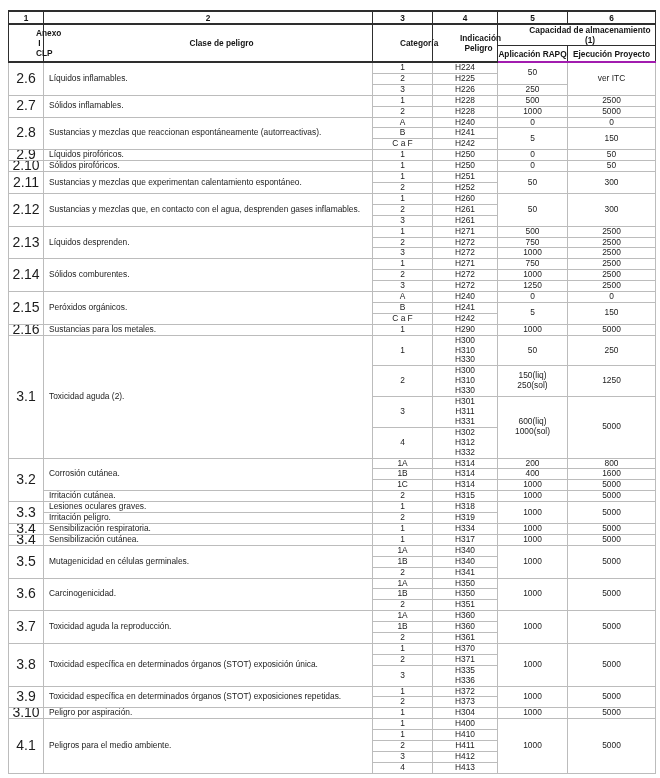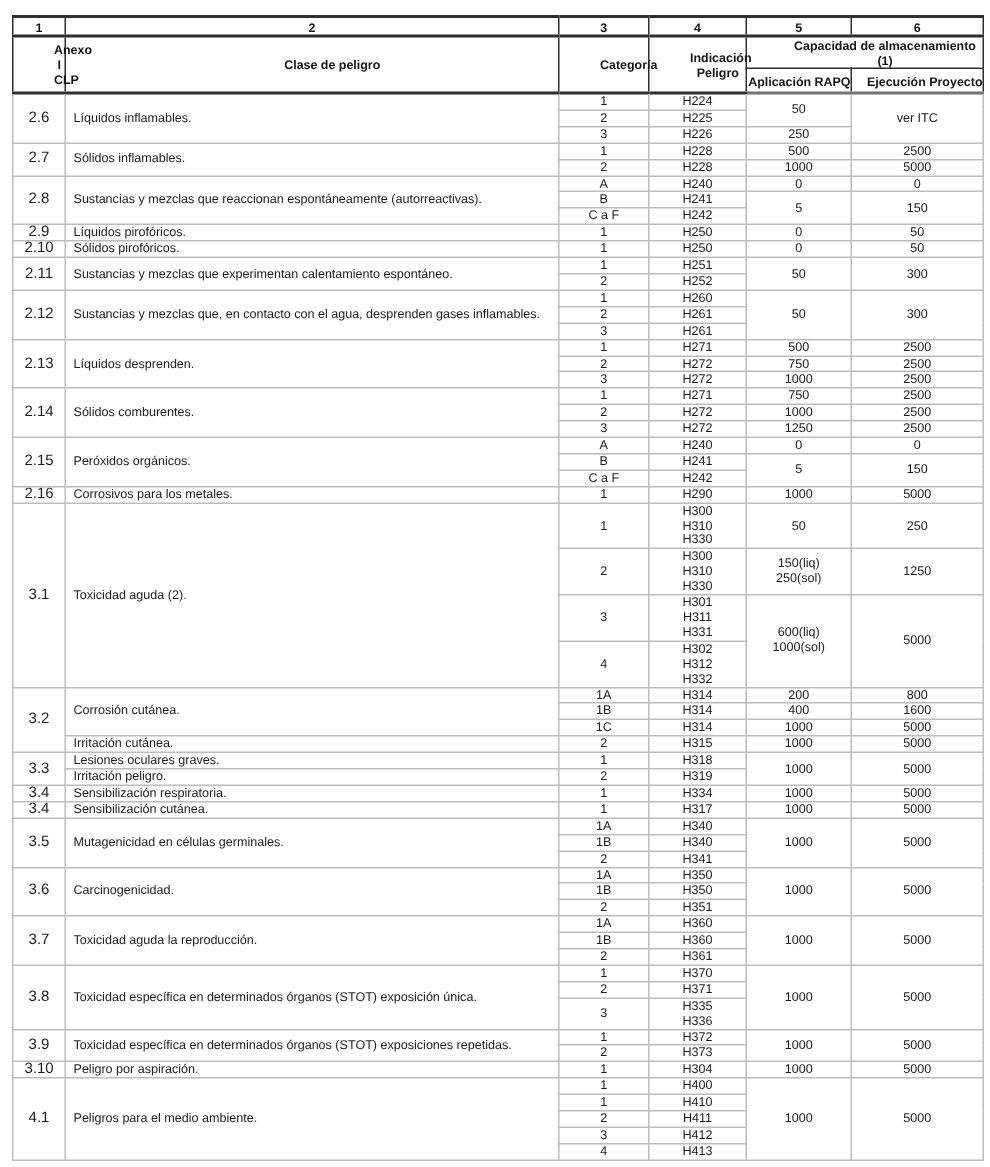--- a/index.html
+++ b/index.html
@@ -37,22 +37,21 @@
     height: 11px;
     line-height: 10px;
     border-top: 2px solid #2e2e2e;
     border-bottom: 2px solid #2e2e2e;
   }
   tr.hdr-row th { line-height: 10px; padding-left: 27px; }
   tr.hdr-row th.cap { height: 13px; }
   tr.sub-row th {
     height: 15px;
     line-height: 10px;
-    border-bottom: 2px solid #737373;
-    text-align: right;
+    border-bottom: 2px solid #a21caf;
   }
   th.rs2 { border-bottom: 2px solid #2e2e2e; }
   
   tbody td {
     border: 1px solid #bcbcbc;
     font-size: 8.4px;
     color: #1c1c1c;
     padding: 0;
     text-align: center;
     vertical-align: middle;
@@ -60,21 +59,21 @@
     white-space: pre-line;
     overflow: hidden;
   }
   tbody tr.sec-first td { border-top: 1px solid #8c8c8c; }
   tbody td.clase {
     text-align: left;
     padding-left: 5px;
     padding-right: 3px;
     white-space: nowrap;
   }
-  tbody td.anexo { font-size: 10px; }
+  tbody td.anexo { font-size: 14px; }
 </style>
 </head>
 <body>
 
 <div class="page">
   <table class="haz">
     <colgroup>
       <col style="width:35px">
       <col style="width:329px">
       <col style="width:60px">
@@ -251,21 +250,21 @@
           <td>H241</td>
           <td rowspan="2">5</td>
           <td rowspan="2">150</td>
         </tr>
         <tr>
           <td>C a F</td>
           <td>H242</td>
         </tr>
         <tr class="sec-first">
           <td class="anexo">2.16</td>
-          <td class="clase">Corrosivos para los metales.</td>
+          <td class="clase">Sustancias para los metales.</td>
           <td>1</td>
           <td>H290</td>
           <td>1000</td>
           <td>5000</td>
         </tr>
         <tr class="sec-first">
           <td class="anexo" rowspan="4">3.1</td>
           <td class="clase" rowspan="4">Toxicidad aguda (2).</td>
           <td>1</td>
           <td>H300<br>H310<br>H330</td>

